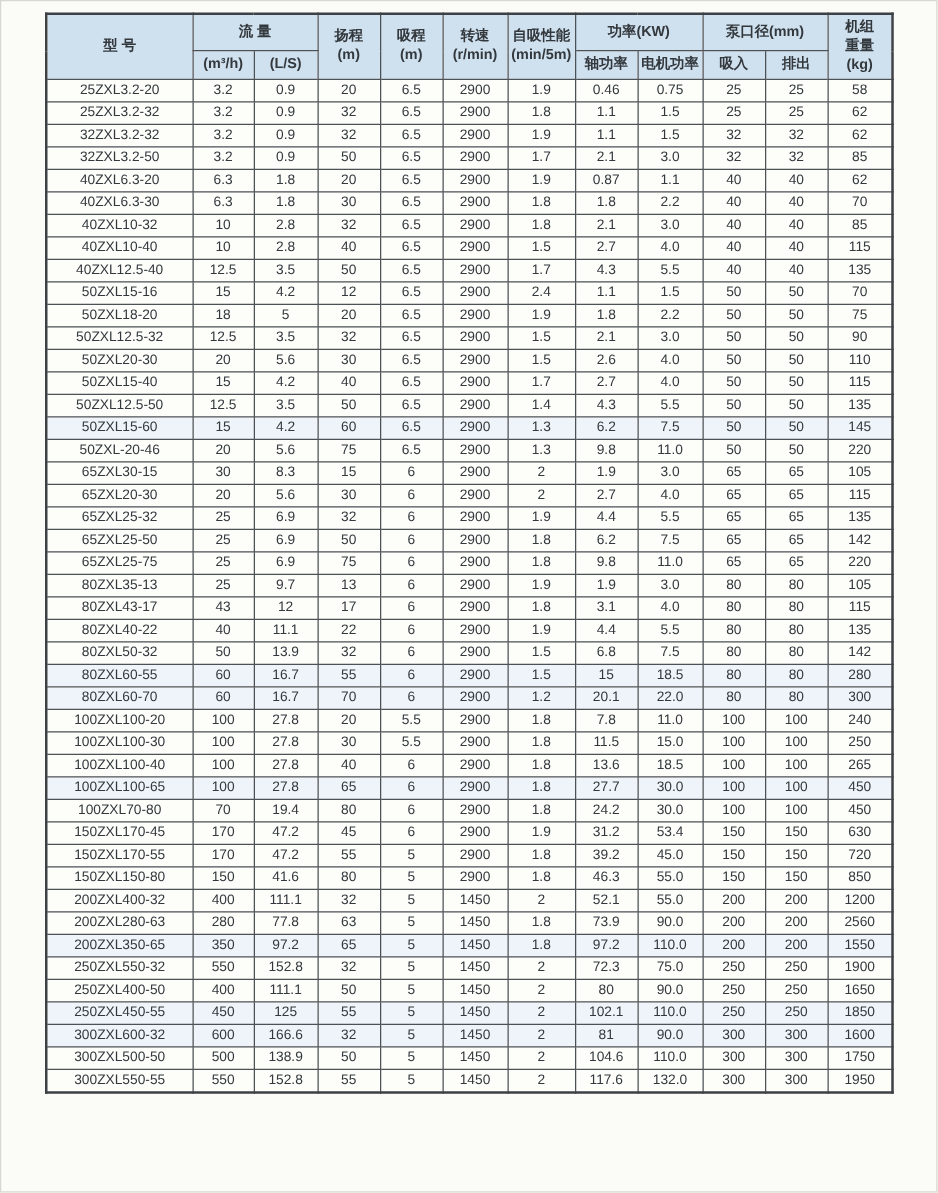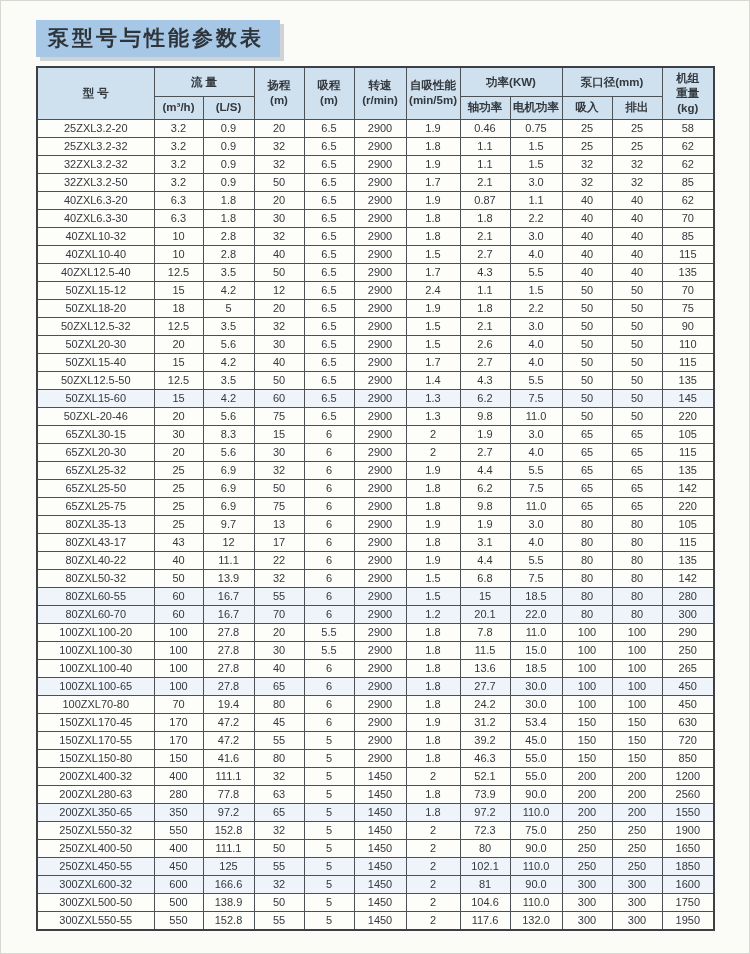--- a/index.html
+++ b/index.html
@@ -60,21 +60,20 @@
   .spec tbody tr:nth-child(32) td,
   .spec tbody tr:nth-child(39) td,
   .spec tbody tr:nth-child(42) td,
   .spec tbody tr:nth-child(43) td { background:#eef4f9; }
 </style>
 </head>
 <body>
 
 <div class="page">
 
-  <div class="title-bar">泵型号与性能参数表</div>
 
   <table class="spec">
     <colgroup>
       <col style="width:117px">
         <col style="width:49px">
         <col style="width:51px">
       <col style="width:50px">
         <col style="width:50px">
         <col style="width:52px">
       <col style="width:54px">
@@ -232,21 +231,21 @@
           <td>6.5</td>
           <td>2900</td>
           <td>1.7</td>
           <td>4.3</td>
           <td>5.5</td>
           <td>40</td>
           <td>40</td>
           <td>135</td>
         </tr>
         <tr>
-          <td>50ZXL15-12</td>
+          <td>50ZXL15-16</td>
           <td>15</td>
           <td>4.2</td>
           <td>12</td>
           <td>6.5</td>
           <td>2900</td>
           <td>2.4</td>
           <td>1.1</td>
           <td>1.5</td>
           <td>50</td>
           <td>50</td>
@@ -509,21 +508,21 @@
           <td>100</td>
           <td>27.8</td>
           <td>20</td>
           <td>5.5</td>
           <td>2900</td>
           <td>1.8</td>
           <td>7.8</td>
           <td>11.0</td>
           <td>100</td>
           <td>100</td>
-          <td>290</td>
+          <td>240</td>
         </tr>
         <tr>
           <td>100ZXL100-30</td>
           <td>100</td>
           <td>27.8</td>
           <td>30</td>
           <td>5.5</td>
           <td>2900</td>
           <td>1.8</td>
           <td>11.5</td>

